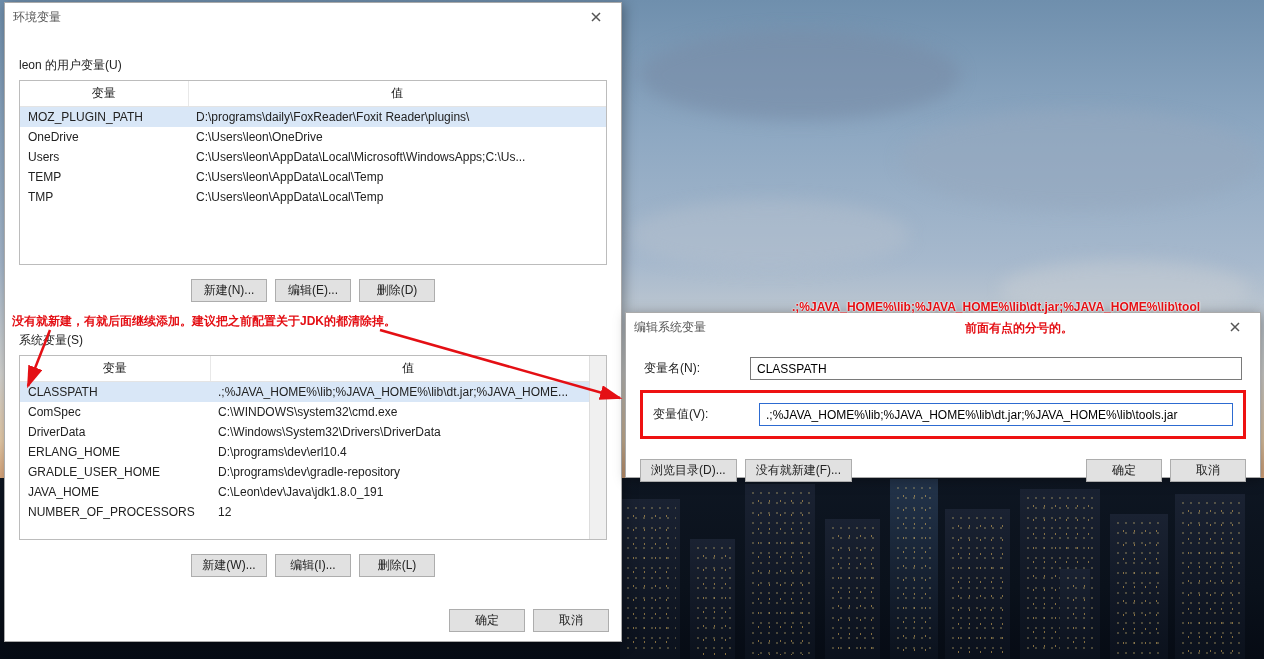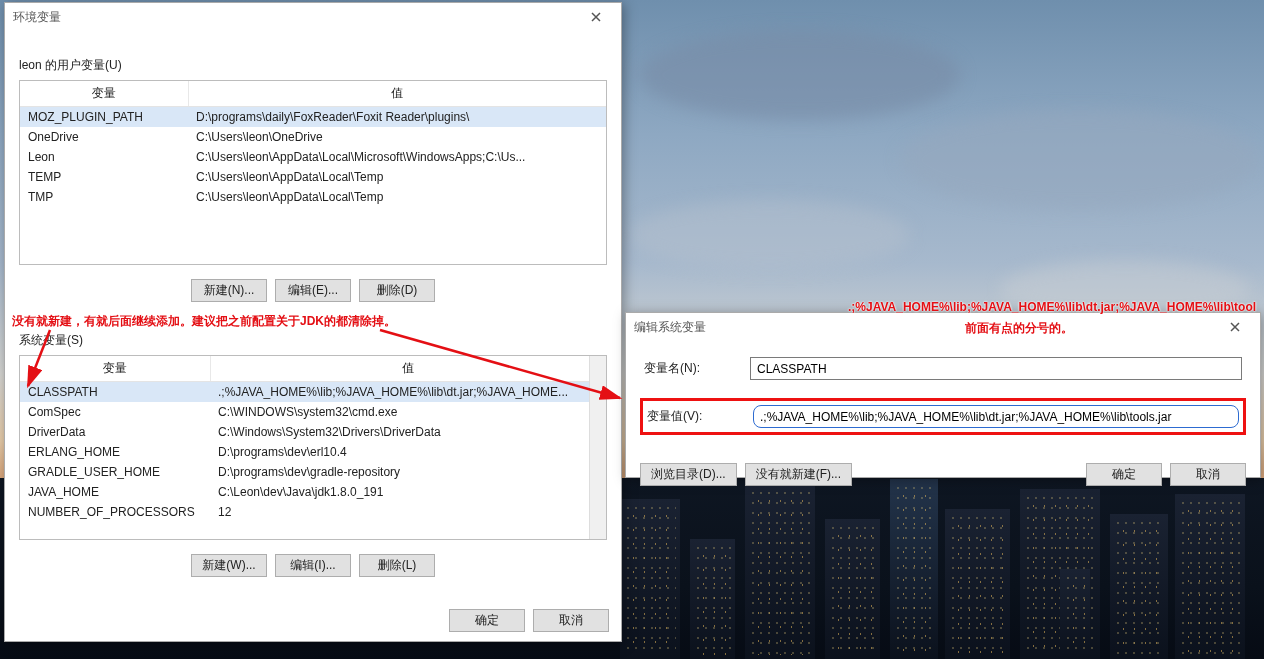--- a/index.html
+++ b/index.html
@@ -44,21 +44,21 @@
 .tbl td { padding:3px 8px; color:#222; white-space:nowrap; overflow:hidden; text-overflow:ellipsis;}
 .tbl tr.sel td { background:#d9e7f7;}
 .btn-row { display:flex; justify-content:center; gap:8px; padding:6px 14px 10px;}
 .btn { min-width:76px; height:23px; background:#e1e1e1; border:1px solid #adadad; color:#222; padding:0 10px; display:flex; align-items:center; justify-content:center; cursor:default;}
 .foot-row { display:flex; justify-content:flex-end; gap:8px; padding:8px 12px 12px;}
 
 
 .dlg2 .form-row { display:flex; align-items:center; padding:6px 18px; gap:10px;}
 .dlg2 label { width:96px; color:#222;}
 .dlg2 input.txt { flex:1; height:23px; border:1px solid #7a7a7a; padding:0 6px; outline:none;}
-.dlg2 .highlight { border:3px solid #e11; padding:2px; margin:12px 14px;}
+.dlg2 .highlight { border:3px solid #e11; padding:8px; margin:4px 14px;}
 .dlg2 .highlight .form-row{padding:2px 2px}
 .dlg2 .buttons { display:flex; gap:8px; padding:16px 14px 14px;justify-content:center; }
 .dlg2 .buttons .spacer{flex:1}
 
 
 .anno { position:absolute; color:#e40f14; font-weight:700; text-shadow:0 0 2px #fff,0 0 2px #fff; white-space:nowrap;}
 svg.arrow{position:absolute;overflow:visible;pointer-events:none}
 </style>
 </head>
 <body>
@@ -112,21 +112,21 @@
       <tbody id="user-tbody">
           <tr class="sel">
             <td>MOZ_PLUGIN_PATH</td>
             <td>D:\programs\daily\FoxReader\Foxit Reader\plugins\</td>
           </tr>
           <tr>
             <td>OneDrive</td>
             <td>C:\Users\leon\OneDrive</td>
           </tr>
           <tr>
-            <td>Leon</td>
+            <td>Users</td>
             <td>C:\Users\leon\AppData\Local\Microsoft\WindowsApps;C:\Us...</td>
           </tr>
           <tr>
             <td>TEMP</td>
             <td>C:\Users\leon\AppData\Local\Temp</td>
           </tr>
           <tr>
             <td>TMP</td>
             <td>C:\Users\leon\AppData\Local\Temp</td>
           </tr>
@@ -213,35 +213,35 @@
 
   <div style="height:10px"></div>
   <div class="form-row">
     <label>变量名(N):</label>
     <input class="txt" value="CLASSPATH" style="">
   </div>
 
   <div class="highlight">
     <div class="form-row">
       <label>变量值(V):</label>
-      <input class="txt" style="border-color: rgb(45, 107, 209); border-radius: 8px;" value=".;%JAVA_HOME%\lib;%JAVA_HOME%\lib\dt.jar;%JAVA_HOME%\lib\tools.jar">
+      <input class="txt" style="border-color: rgb(45, 107, 209);" value=".;%JAVA_HOME%\lib;%JAVA_HOME%\lib\dt.jar;%JAVA_HOME%\lib\tools.jar">
     </div>
   </div>
 
   <div class="buttons">
     <div class="btn" style="min-width:96px">浏览目录(D)...</div>
     <div class="btn" style="min-width:96px">没有就新建(F)...</div>
     <span class="spacer"></span>
     <div class="btn">确定</div>
     <div class="btn">取消</div>
   </div>
 </div>
 
 <div class="anno" style="left:12px; top:313px;">没有就新建，有就后面继续添加。建议把之前配置关于JDK的都清除掉。</div>
-<div class="anno" style="left:848px; top:300px; font-size:12px;">.;%JAVA_HOME%\lib;%JAVA_HOME%\lib\dt.jar;%JAVA_HOME%\lib\tool</div>
+<div class="anno" style="left:792px; top:300px; font-size:12px;">.;%JAVA_HOME%\lib;%JAVA_HOME%\lib\dt.jar;%JAVA_HOME%\lib\tool</div>
 <div class="anno" style="left:965px; top:320px;">前面有点的分号的。</div>
 
 <svg class="arrow" style="left:0;top:0;width:1264px;height:659px">
   <defs>
       <marker id="ah" markerWidth="10" markerHeight="10" refX="8" refY="3" orient="auto">
     <path d="M0,0 L9,3 L0,6 Z" fill="#e40f14"></path>
       </marker>
     </defs>
   <line x1="50" y1="330" x2="28" y2="386" stroke="#e40f14" stroke-width="2.5" marker-end="url(#ah)"></line>
   <line x1="380" y1="330" x2="620" y2="398" stroke="#e40f14" stroke-width="2.5" marker-end="url(#ah)"></line>

